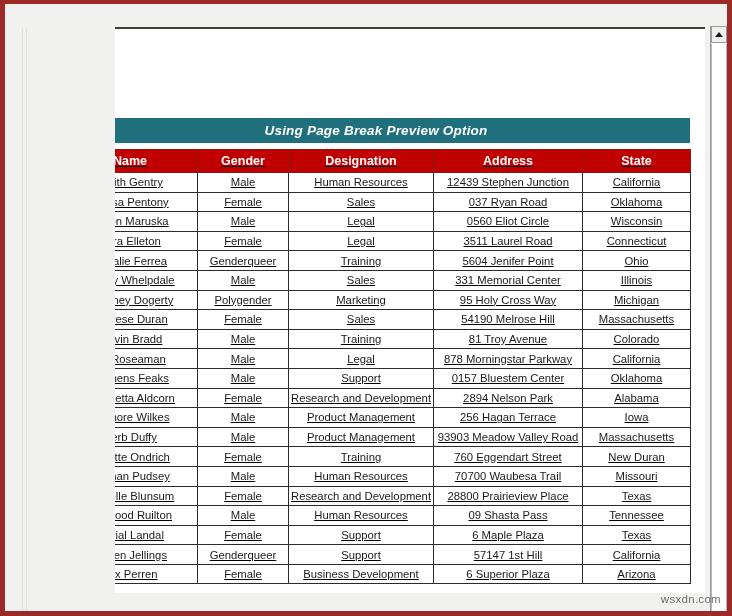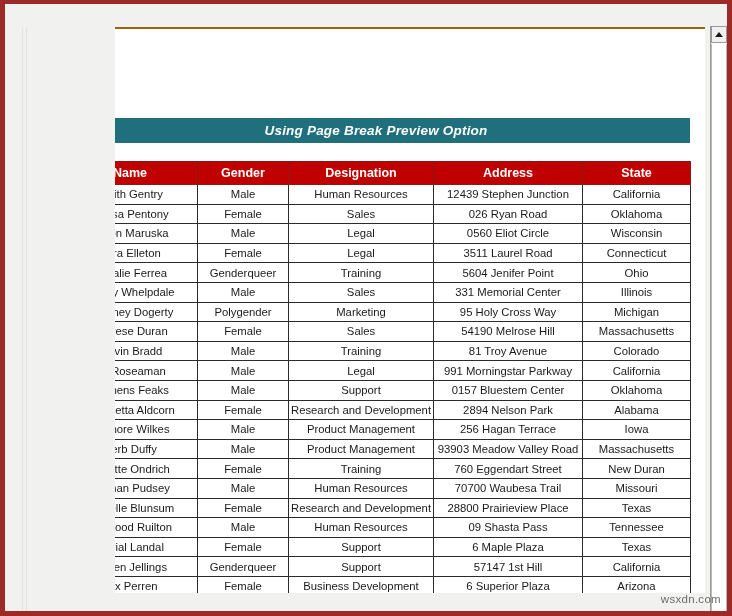--- a/index.html
+++ b/index.html
@@ -41,21 +41,21 @@
   .guide.g2 { left: 21px; }
 
   
   #sheet {
     position: absolute;
     left: 110px;
     top: 23px;
     width: 590px;
     bottom: 18px;
     background: #ffffff;
-    border-top: 2px solid #a16207;
+    border-top: 2px solid #404040;
     overflow: hidden;
   }
 
   
   #title-banner {
     position: absolute;
     left: -53px;   
     top: 89px;
     width: 628px;
     height: 25px;
@@ -68,24 +68,25 @@
     display: flex;
     align-items: center;
     justify-content: center;
     white-space: nowrap;
   }
 
   
   #data-table {
     position: absolute;
     left: -53px;
-    top: 132px;
+    top: 120px;
     width: 628px;
     border-collapse: collapse;
     table-layout: fixed;
+    text-decoration: underline;
   }
   #data-table col.c-name  { width: 135px; }
   #data-table col.c-gen   { width:  91px; }
   #data-table col.c-des   { width: 145px; }
   #data-table col.c-addr  { width: 149px; }
   #data-table col.c-state { width: 108px; }
 
   #data-table thead th {
     background: #c00000;
     color: #ffffff;
@@ -193,21 +194,21 @@
               <td>Smith Gentry</td>
               <td>Male</td>
               <td>Human Resources</td>
               <td>12439 Stephen Junction</td>
               <td>California</td>
             </tr>
             <tr>
               <td>Dorisa Pentony</td>
               <td>Female</td>
               <td>Sales</td>
-              <td>026 Ryan Road</td>
+              <td>037 Ryan Road</td>
               <td>Oklahoma</td>
             </tr>
             <tr>
               <td>Levon Maruska</td>
               <td>Male</td>
               <td>Legal</td>
               <td>0560 Eliot Circle</td>
               <td>Wisconsin</td>
             </tr>
             <tr>
@@ -249,21 +250,21 @@
               <td>Calvin Bradd</td>
               <td>Male</td>
               <td>Training</td>
               <td>81 Troy Avenue</td>
               <td>Colorado</td>
             </tr>
             <tr>
               <td>Eb Roseaman</td>
               <td>Male</td>
               <td>Legal</td>
-              <td>991 Morningstar Parkway</td>
+              <td>878 Morningstar Parkway</td>
               <td>California</td>
             </tr>
             <tr>
               <td>Klemens Feaks</td>
               <td>Male</td>
               <td>Support</td>
               <td>0157 Bluestem Center</td>
               <td>Oklahoma</td>
             </tr>
             <tr>

